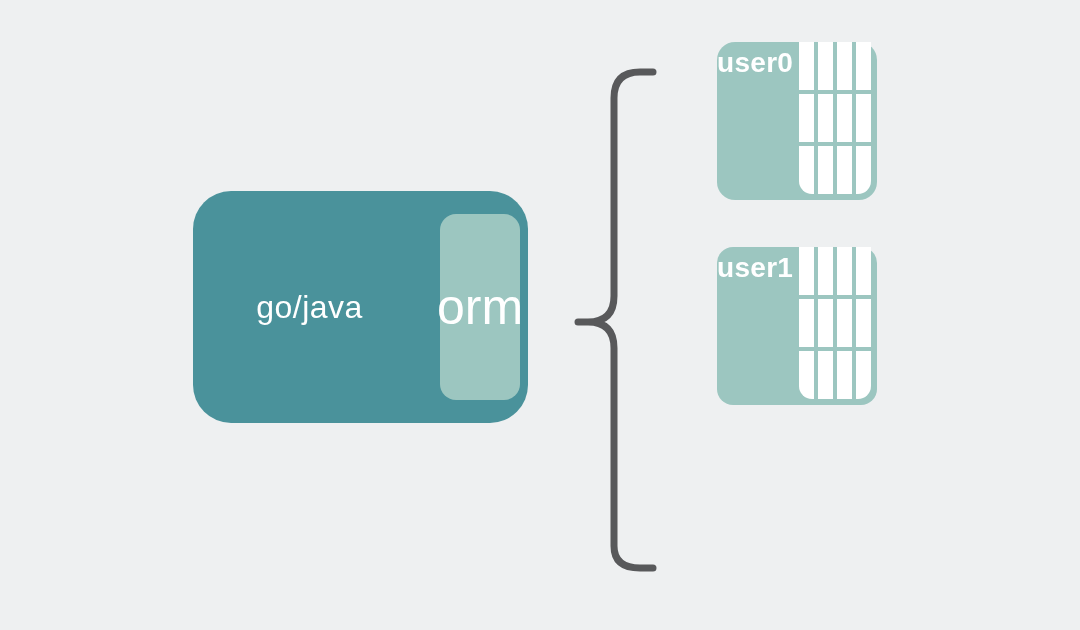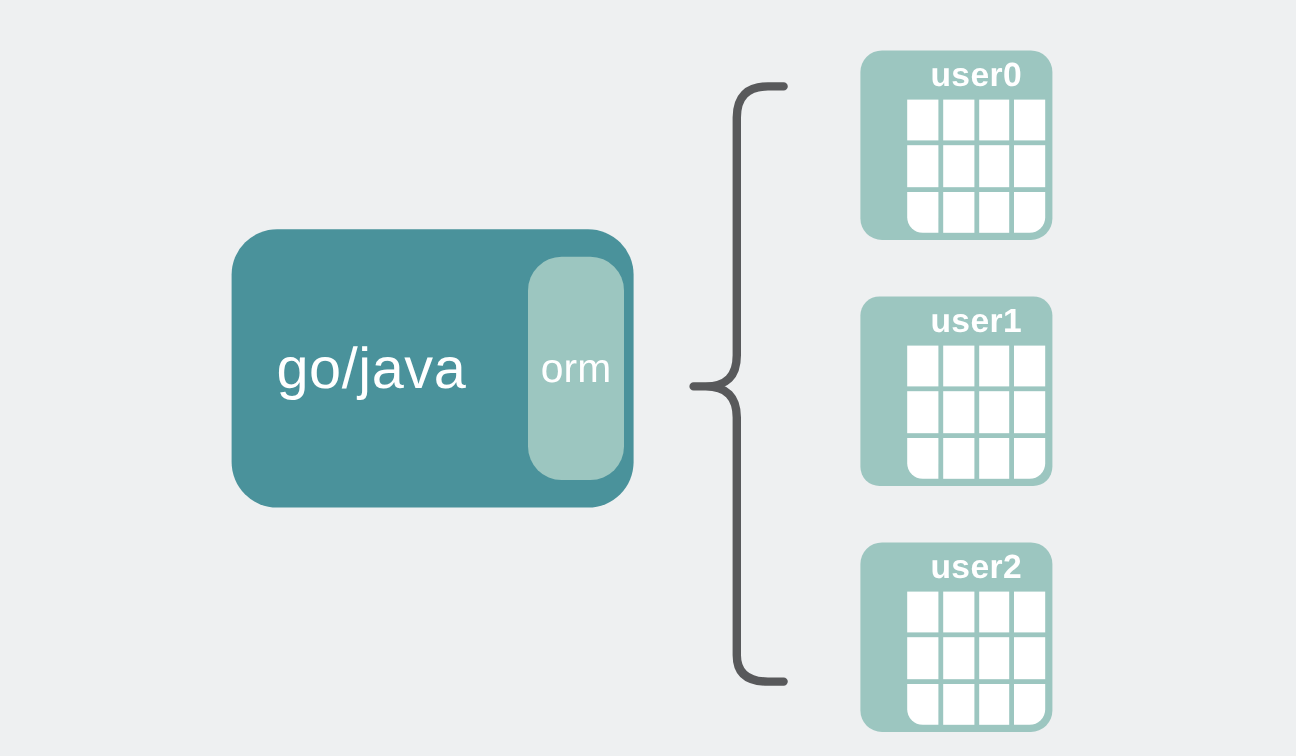--- a/index.html
+++ b/index.html
@@ -29,56 +29,55 @@
     width: 335px; height: 232px;
     background: var(--block-teal);
     border-radius: 38px;
     display: flex;
     align-items: center;
   }
   .source-label {
     flex: 1;
     text-align: center;
     color: var(--text-white);
-    font-size: 48px;
+    font-size: 32px;
     font-weight: 400;
     padding-right: 14px;
     letter-spacing: 0.5px;
   }
   .orm-block {
     width: 80px; height: 186px;
     margin-right: 8px;
     background: var(--light-teal);
-    border-radius: 28px;
+    border-radius: 16px;
     display: flex;
     align-items: center;
     justify-content: center;
     color: var(--text-white);
-    font-size: 34px;
+    font-size: 50px;
     font-weight: 400;
   }
 
   
   .brace-svg {
     position: absolute;
     left: 0; top: 0;
     width: 1080px; height: 630px;
     pointer-events: none;
   }
 
   
   .db-table {
     position: absolute;
     left: 717px;
     width: 160px; height: 158px;
     background: var(--light-teal);
     border-radius: 18px;
     display: flex;
-    flex-direction: column;
-    padding-left: 33px;
+    flex-direction: row;
   }
   .db-table.t0 { top: 42px; }
   .db-table.t1 { top: 247px; border-radius: 16px; }
   .db-table.t2 { top: 452px; }
   .table-title {
     height: 41px;
     display: flex;
     align-items: center;
     justify-content: center;
     color: var(--text-white);
@@ -142,31 +141,14 @@
         <div class="cell"></div>
         <div class="cell"></div>
         <div class="cell"></div>
         <div class="cell"></div>
         <div class="cell"></div>
         <div class="cell"></div>
         <div class="cell"></div>
       </div>
   </div>
 
-  <div class="db-table t2">
-    <div class="table-title">user2</div>
-    <div class="table-grid" style="grid-template-columns: repeat(4, 1fr); grid-template-rows: repeat(3, 1fr);">
-        <div class="cell"></div>
-        <div class="cell"></div>
-        <div class="cell"></div>
-        <div class="cell"></div>
-        <div class="cell"></div>
-        <div class="cell"></div>
-        <div class="cell"></div>
-        <div class="cell"></div>
-        <div class="cell"></div>
-        <div class="cell"></div>
-        <div class="cell"></div>
-        <div class="cell"></div>
-      </div>
-  </div>
 
 </div>
 
 </body></html>

